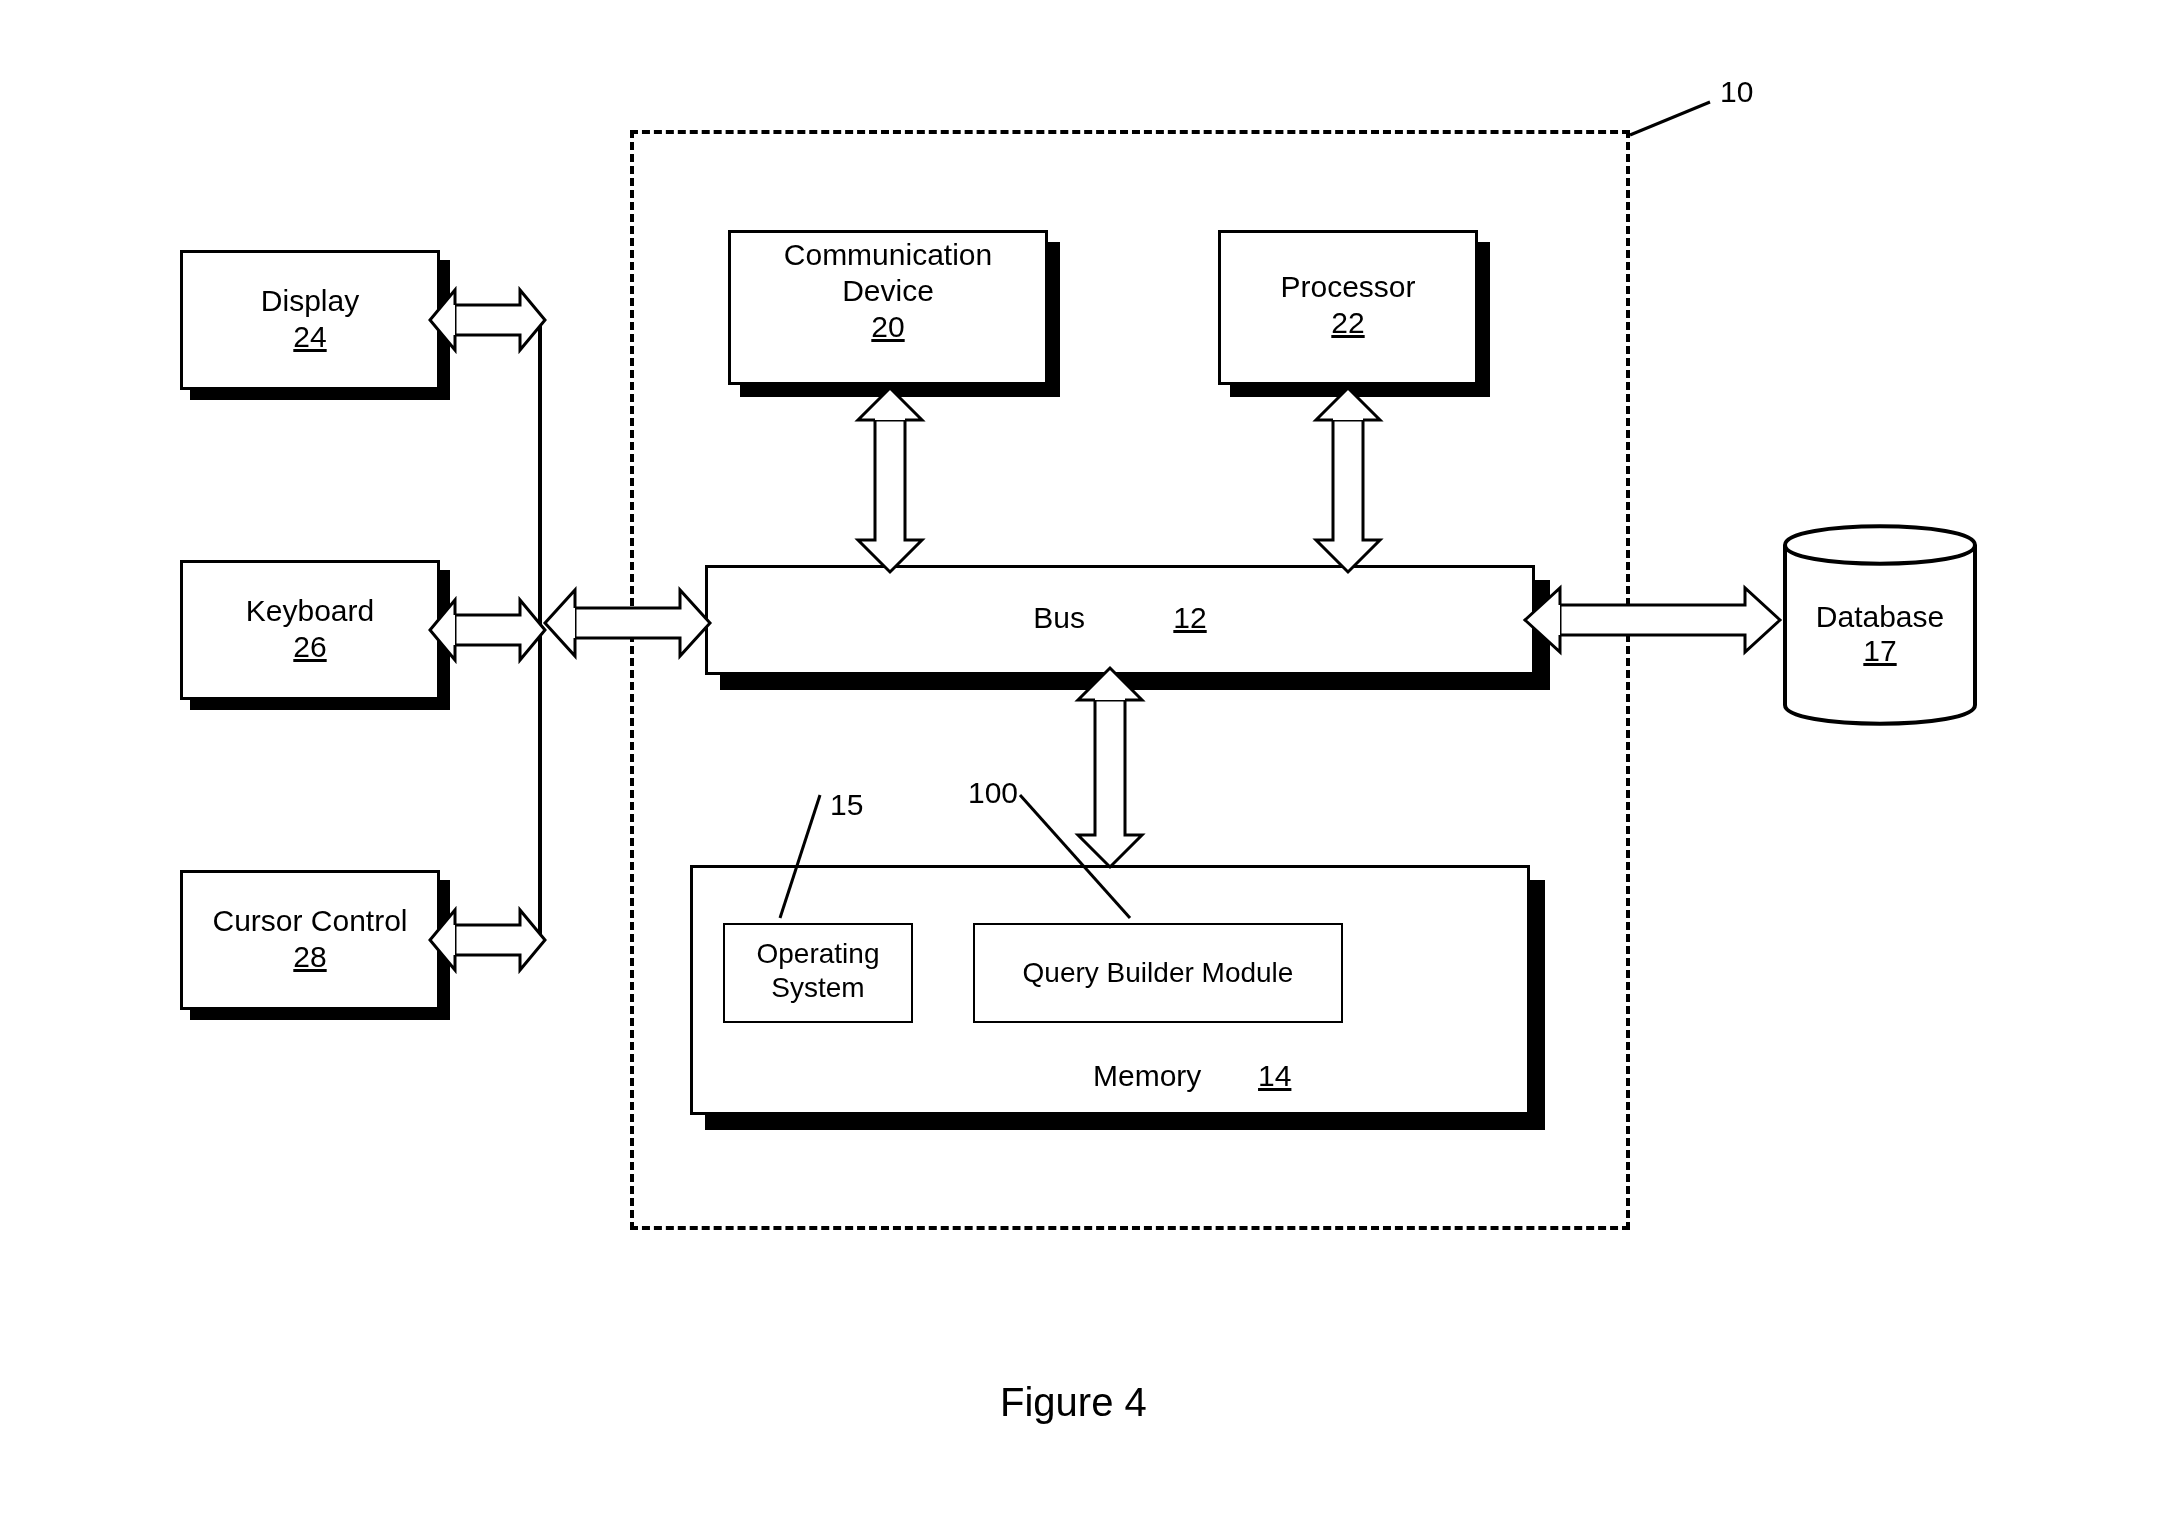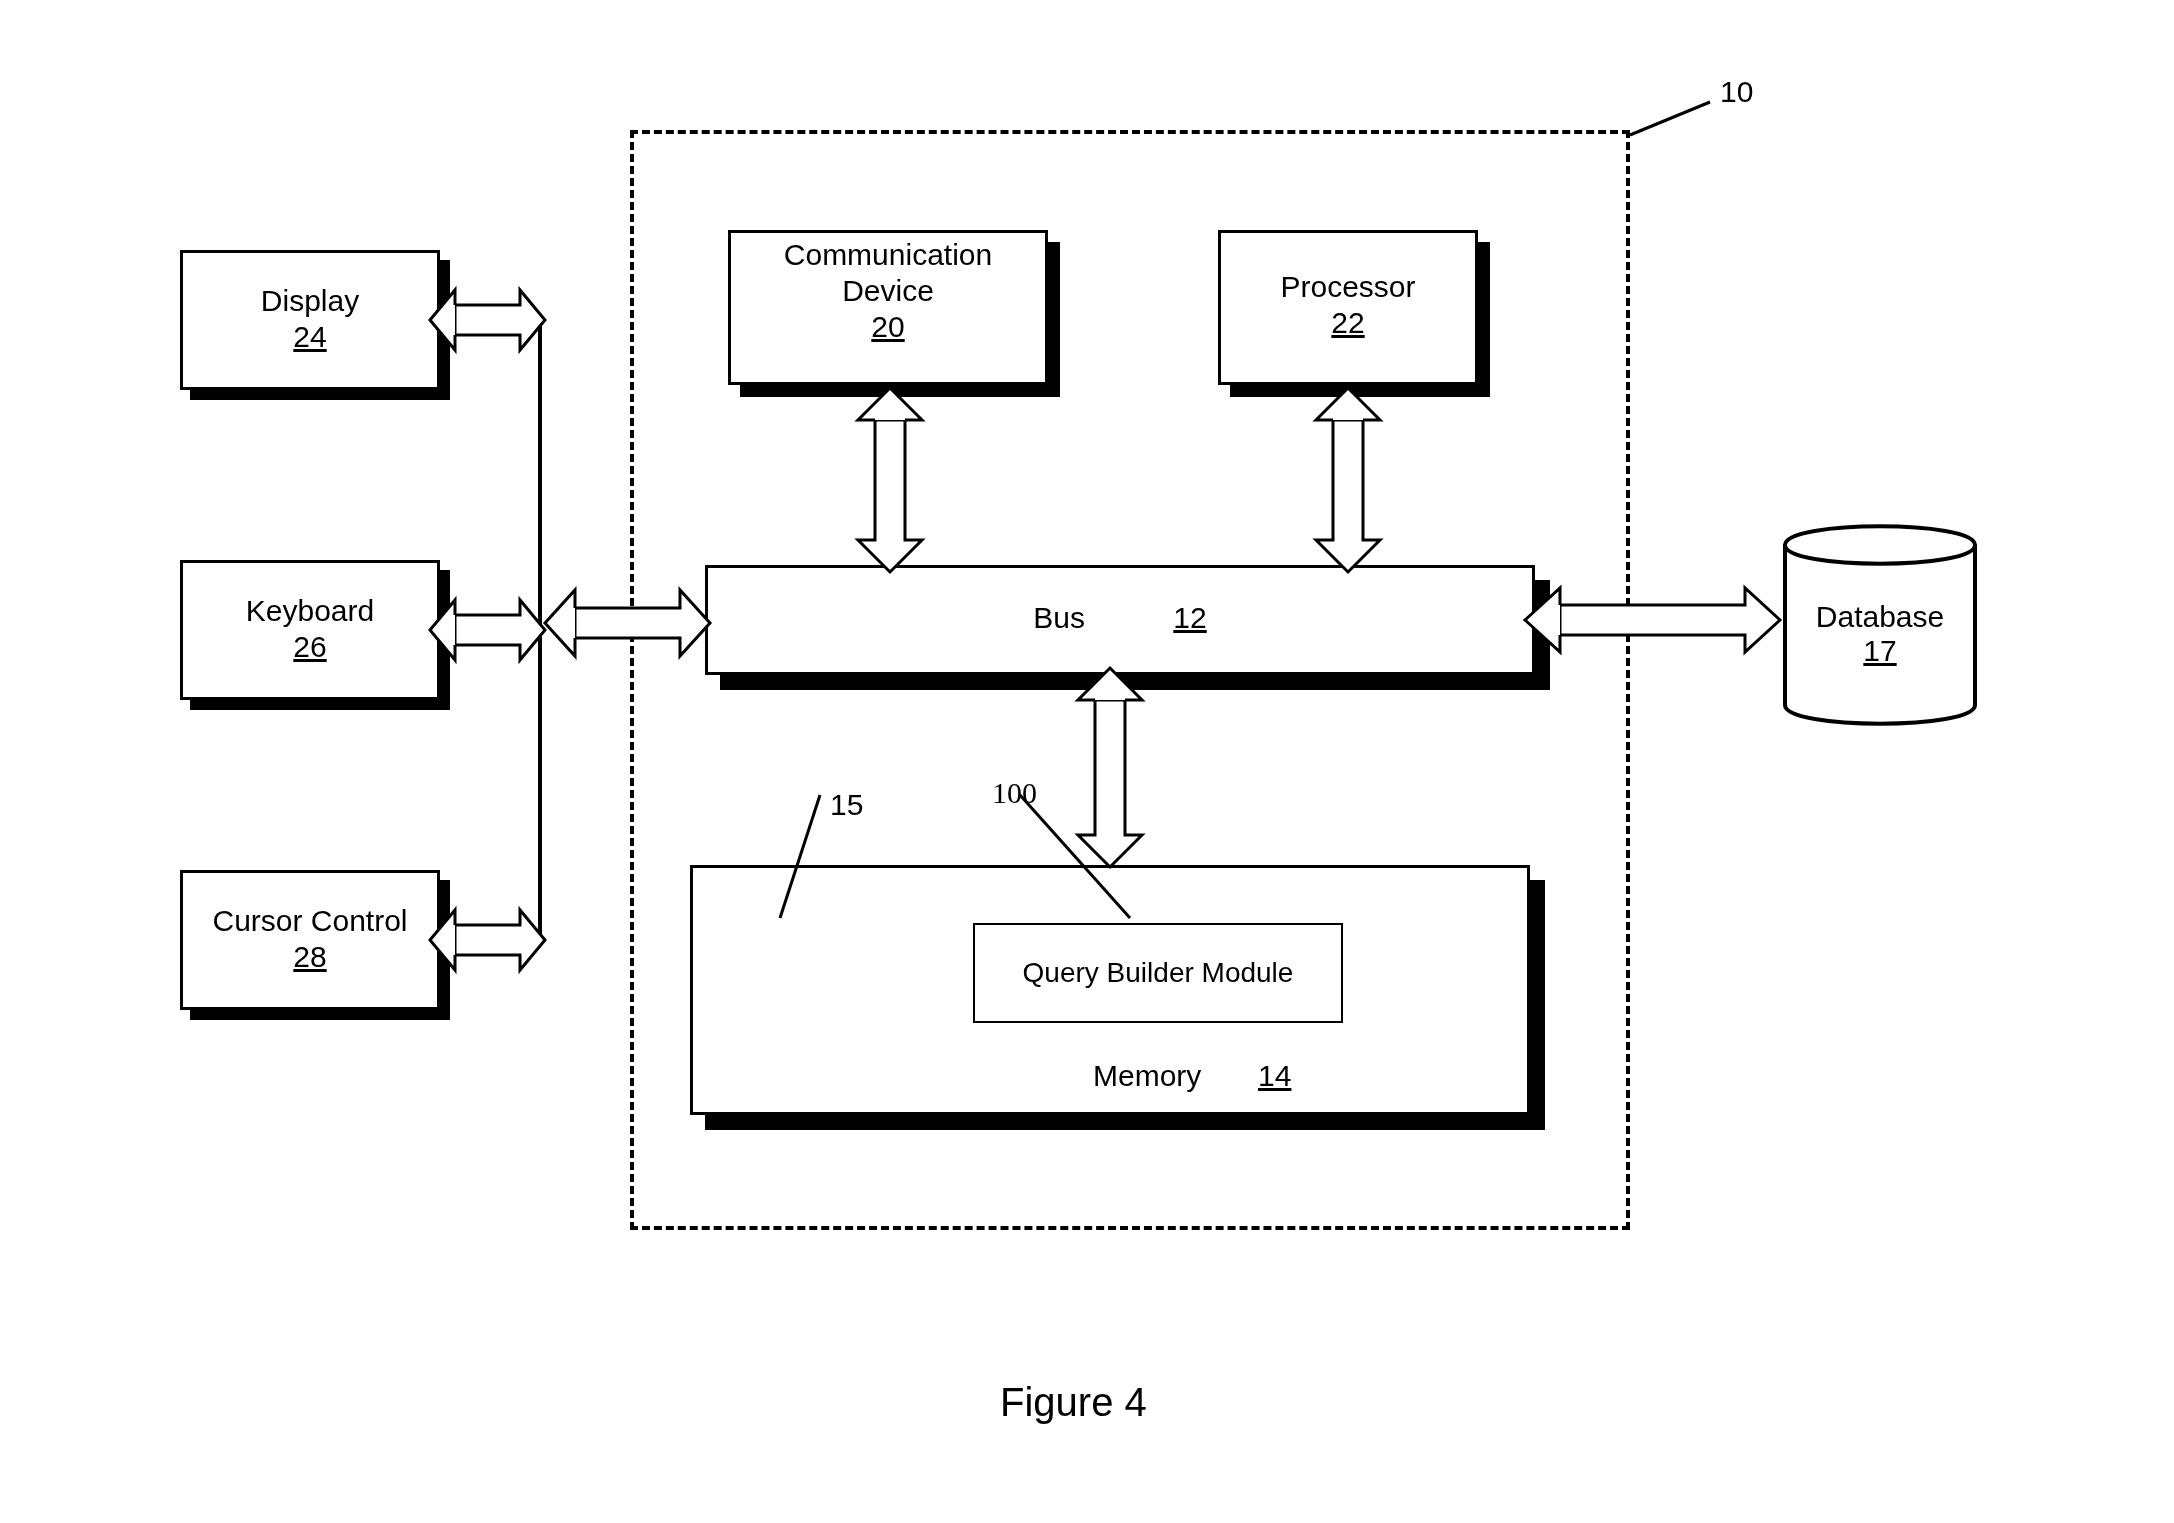--- a/index.html
+++ b/index.html
@@ -92,41 +92,45 @@
 
   <div class="shadow" style="left:720px; top:580px; width:830px; height:110px;"></div>
   <div class="box" style="left:705px; top:565px; width:830px; height:110px; line-height:100px;">
     <span style="margin-right:80px;">Bus</span>
     <span class="label-num">12</span>
   </div>
 
   <div class="shadow" style="left:705px; top:880px; width:840px; height:250px;"></div>
   <div class="box" style="left:690px; top:865px; width:840px; height:250px; text-align:left;">
 
+    <div class="inner-box" style="position:absolute; left:30px; top:55px; width:190px; height:100px; padding-top:12px; font-size:28px;">
+      <div>Operating</div>
+      <div>System</div>
+    </div>
 
     <div class="inner-box" style="position:absolute; left:280px; top:55px; width:370px; height:100px; line-height:96px; font-size:28px;">
       <span>Query Builder Module</span>
     </div>
 
     <div style="position:absolute; left:400px; bottom:18px; font-size:30px;">
       <span>Memory</span>
       <span style="display:inline-block; width:40px;"></span>
       <span class="label-num">14</span>
     </div>
   </div>
 
   <svg style="position:absolute; left:770px; top:790px; width:120px; height:130px;">
     <line x1="50" y1="5" x2="10" y2="128" stroke="#000" stroke-width="3"></line>
   </svg>
   <div class="refnum" style="left:830px; top:756px;margin-top:32px;">15</div>
 
   <svg style="position:absolute; left:1010px; top:790px; width:140px; height:130px;">
     <line x1="10" y1="5" x2="120" y2="128" stroke="#000" stroke-width="3"></line>
   </svg>
-  <div class="refnum" style="left:992px; top:776px;font-family:Liberation Serif, serif;">100</div>
+  <div class="refnum" style="left:968px; top:776px;">100</div>
 
   <svg style="position:absolute; left:1770px; top:505px; width:220px; height:250px;">
     <path d="M15 40 C15 15 205 15 205 40 L205 200 C205 225 15 225 15 200 Z" fill="#fff" stroke="#000" stroke-width="4"></path>
     <path d="M15 40 C15 65 205 65 205 40" fill="none" stroke="#000" stroke-width="4"></path>
   </svg>
   <div style="position:absolute; left:1770px; top:600px; width:220px; text-align:center; font-size:30px;">
     <div>Database</div>
     <div class="label-num">17</div>
   </div>
 

